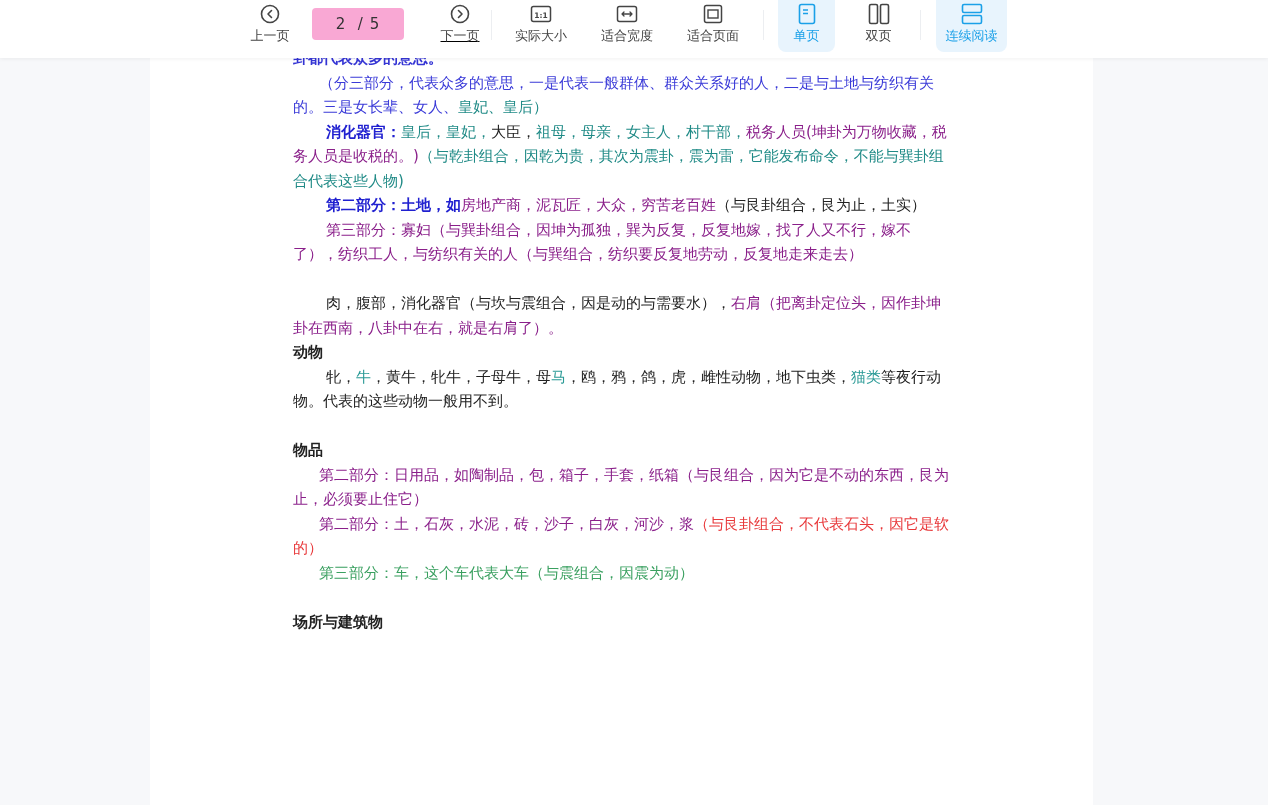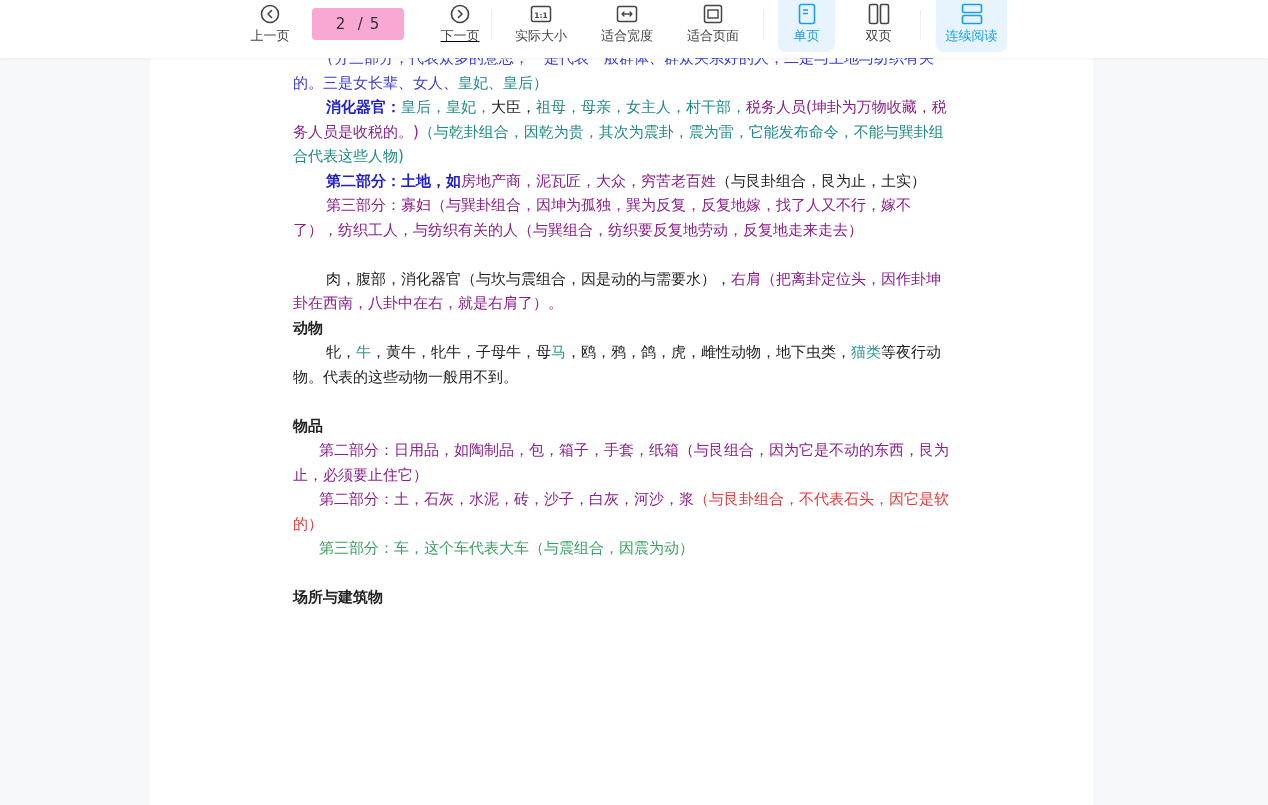--- a/index.html
+++ b/index.html
@@ -135,20 +135,21 @@
           <rect x="1.5" y="1.5" width="19" height="8" rx="1.5" fill="none" stroke="#1aa0e8" stroke-width="1.6"></rect>
           <rect x="1.5" y="12.5" width="19" height="8" rx="1.5" fill="none" stroke="#1aa0e8" stroke-width="1.6"></rect>
         </svg>
     </span>
     <span class="lbl">连续阅读</span>
   </div>
 </div>
 
 <div class="page">
   <div class="content">
+    <p class="h clip">卦都代表众多的意思。</p>
 
     <p class="ind2"><span class="c-blue2">（分三部分，代表众多的意思，一是代表一般群体、群众关系好的人，二是与土地与纺织有关的。三是女长辈、女人、</span><span class="c-teal">皇妃、皇后）</span></p>
     <p class="ind"><span class="h c-blue">消化器官：</span><span class="c-teal">皇后，皇妃，</span><span class="c-dark">大臣，</span><span class="c-teal">祖母，母亲，女主人，村干部，</span><span class="c-purple">税务人员(坤卦为万物收藏，税务人员是收税的。)</span><span class="c-teal">（与乾卦组合，因乾为贵，其次为震卦，震为雷，它能发布命令，不能与巽卦组合代表这些人物)</span></p>
     <p class="ind"><span class="h c-blue">第二部分：土地，如</span><span class="c-purple">房地产商，泥瓦匠，大众，穷苦老百姓</span><span class="c-dark">（与艮卦组合，艮为止，土实）</span></p>
     <p class="ind c-purple">第三部分：寡妇（与巽卦组合，因坤为孤独，巽为反复，反复地嫁，找了人又不行，嫁不了），纺织工人，与纺织有关的人（与巽组合，纺织要反复地劳动，反复地走来走去）</p>
 
     <div class="blank"></div>
 
     <p class="ind"><span class="c-dark">肉，腹部，消化器官（与坎与震组合，因是动的与需要水），</span><span class="c-purple">右肩（把离卦定位头，因作卦坤卦在西南，八卦中在右，就是右肩了）。</span></p>
 

